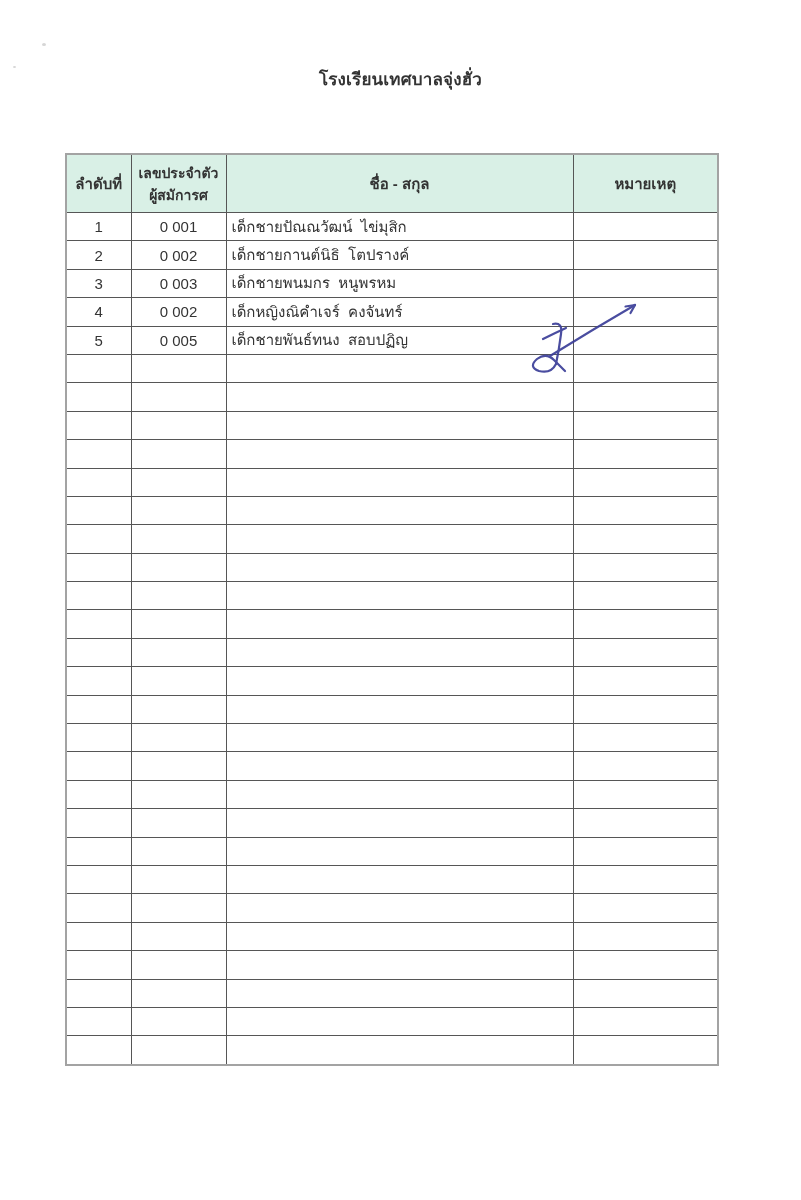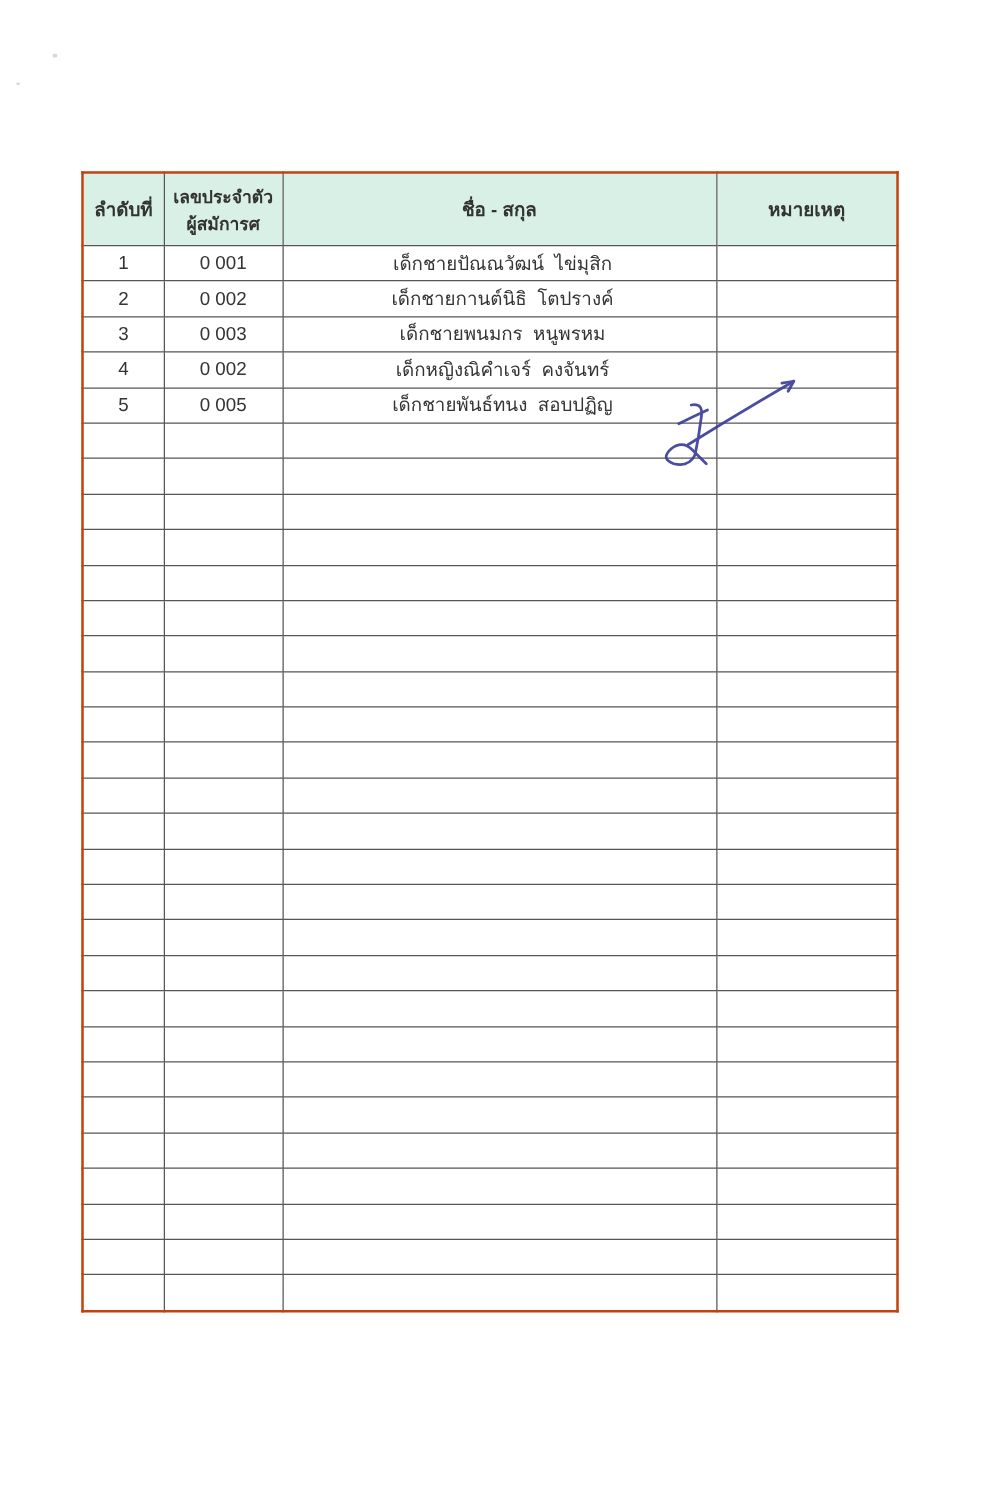--- a/index.html
+++ b/index.html
@@ -20,25 +20,25 @@
     font-weight:bold;
     font-size:17px;
     line-height:28px;
     color:#333333;
     letter-spacing:0.2px;
   }
   .title-line.sub { font-size:16.5px; }
 
   table.doc-table {
     position:absolute;
-    left:65px; top:137px;
+    left:65px; top:153px;
     width:652px;
     border-collapse:collapse;
     table-layout:fixed;
-    border:2px solid #c2410c;
+    border:2px solid #a3a3a3;
   }
   .doc-table th, .doc-table td {
     border:1px solid #565656;
     padding:0;
     overflow:hidden;
   }
   .doc-table th {
     height:57px;
     background:#d9f0e6;
     font-weight:bold;
@@ -49,21 +49,21 @@
   }
   .th-twoline { font-size:14px; line-height:22px; font-weight:bold; }
   .doc-table td {
     height:27.4px;
     font-size:15px;
     color:#343434;
     vertical-align:middle;
     background:#ffffff;
   }
   td.c-no, td.c-id { text-align:center; }
-  td.c-name { text-align:center; padding-left:5px; white-space:pre; }
+  td.c-name { text-align:left; padding-left:5px; white-space:pre; }
   td.c-remark { text-align:center; }
 
   .signature {
     position:absolute; left:510px; top:293px;
     width:150px; height:95px;
     pointer-events:none;
   }
   .speck {
     position:absolute;
     background:#b5b5b5;
@@ -75,20 +75,21 @@
 </style>
 </head>
 <body>
 
 <div class="page">
 
   <div class="speck s1"></div>
   <div class="speck s2"></div>
 
   <div class="titles">
+    <div class="title-line">โรงเรียนเทศบาลจุ่งฮั่ว</div>
   </div>
 
   <table class="doc-table">
     <colgroup>
       <col style="width:65px">
       <col style="width:95px">
       <col style="width:347px">
       <col style="width:145px">
     </colgroup>
     <thead>

